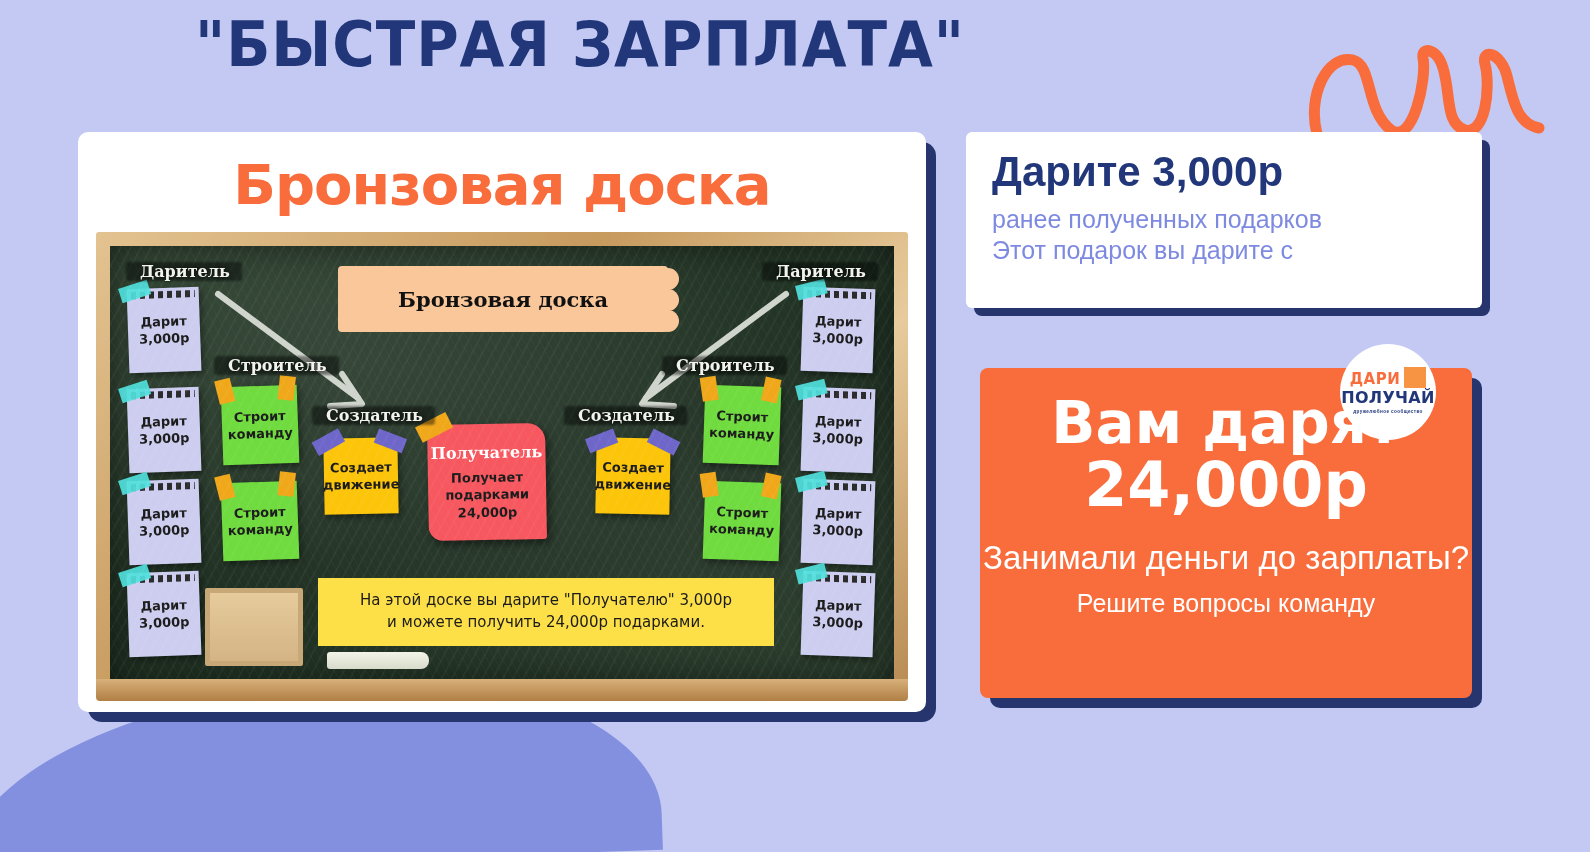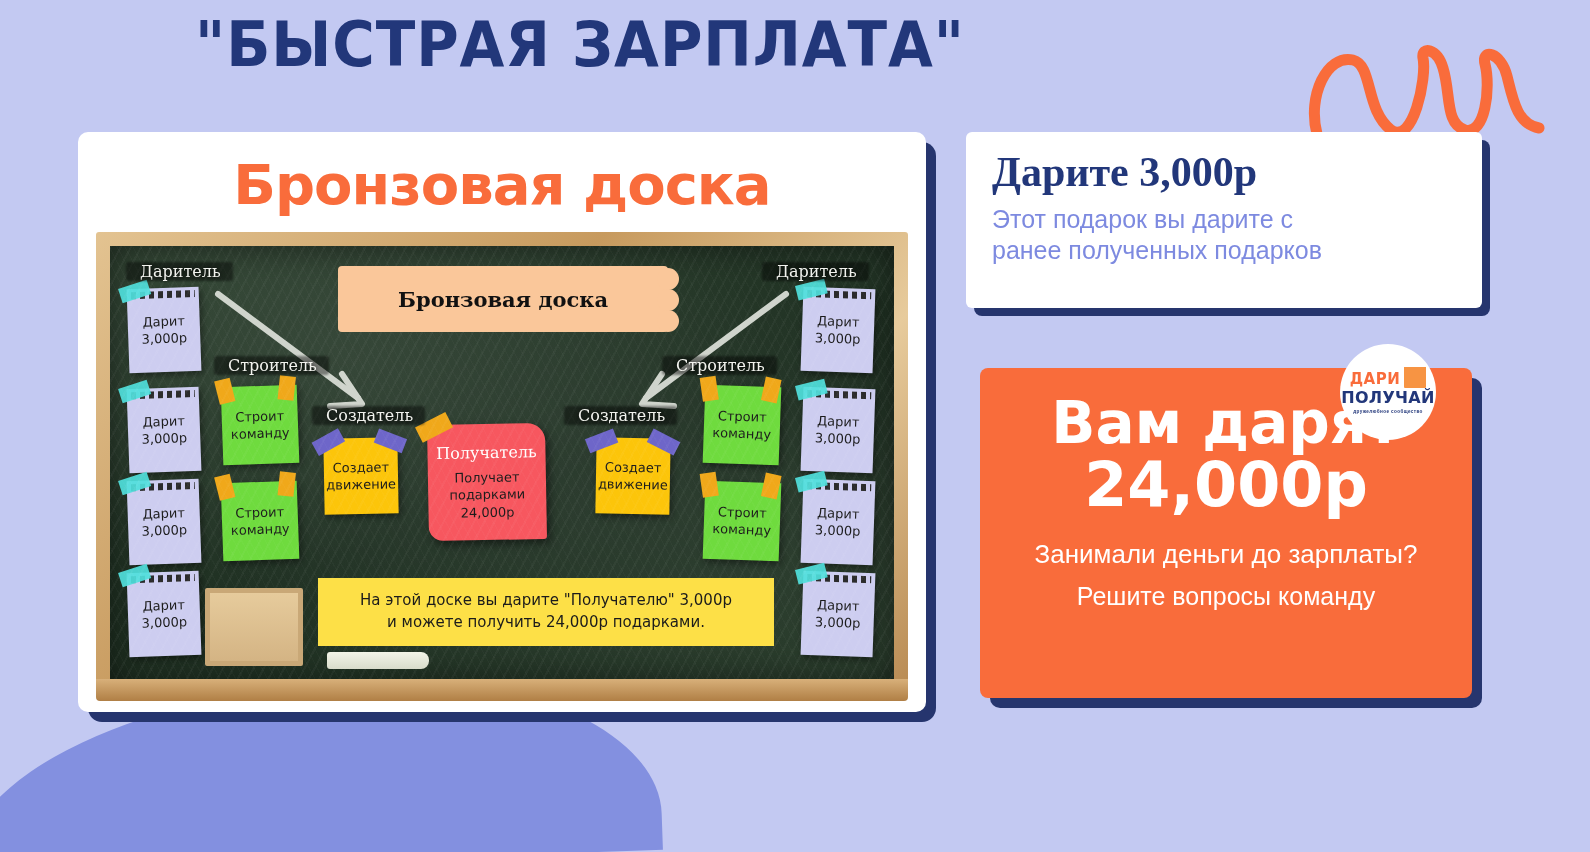--- a/index.html
+++ b/index.html
@@ -48,20 +48,21 @@
     border-radius:3px;padding:14px;box-sizing:border-box;
   }
   .chalk-inner{
     position:relative;width:100%;height:100%;
     background:
       radial-gradient(ellipse at 30% 25%,rgba(255,255,255,.07),transparent 55%),
       radial-gradient(ellipse at 72% 60%,rgba(255,255,255,.05),transparent 60%),
       linear-gradient(160deg,#2e4230,#1f3022 55%,#293c2b);
     box-shadow:inset 0 0 36px rgba(0,0,0,.55);
     overflow:hidden;
+    font-weight:bold;
   }
   .chalk-inner::after{
     content:"";position:absolute;inset:0;pointer-events:none;
     background:
       repeating-linear-gradient(118deg,rgba(255,255,255,.035) 0 2px,transparent 2px 9px),
       repeating-linear-gradient(62deg,rgba(255,255,255,.025) 0 1px,transparent 1px 7px);
   }
   .ledge{
     position:absolute;left:96px;top:679px;width:812px;height:22px;
     background:linear-gradient(180deg,#d8b07a,#b07f45);border-radius:0 0 4px 4px;
@@ -147,30 +148,30 @@
     background:#fde047;display:flex;flex-direction:column;
     align-items:center;justify-content:center;
     color:#1b1b1b;font-size:15px;line-height:1.45;
     font-family:"DejaVu Sans",sans-serif;text-align:center;
   }
 
   
   .rt-shadow{position:absolute;left:974px;top:140px;width:516px;height:176px;background:#26356e;border-radius:8px;}
   .rt-card{position:absolute;left:966px;top:132px;width:516px;height:176px;background:#fff;border-radius:6px;
     padding:18px 26px;box-sizing:border-box;}
-  .rt-title{color:#22377a;font-size:42px;font-weight:bold;font-family:Liberation Serif, serif;line-height:1.05;}
+  .rt-title{color:#22377a;font-size:42px;font-weight:bold;font-family:Liberation Sans, sans-serif;line-height:1.05;}
   .rt-sub{color:#7d8ae0;font-size:25px;line-height:1.22;margin-top:10px;}
 
   
   .ro-shadow{position:absolute;left:990px;top:378px;width:492px;height:330px;background:#26356e;border-radius:10px;}
   .ro-card{position:absolute;left:980px;top:368px;width:492px;height:330px;background:#f96c3b;border-radius:8px;
     display:flex;flex-direction:column;align-items:center;justify-content:flex-start;padding-top:26px;box-sizing:border-box;}
   .ro-head{color:#fff;font-size:58px;font-weight:bold;font-family:"DejaVu Sans",sans-serif;line-height:1.0;text-align:center;}
   .ro-amount{color:#fff;font-size:62px;font-weight:bold;font-family:"DejaVu Sans",sans-serif;line-height:1.05;}
-  .ro-q{color:#fff;font-size:26px;margin-top:22px;}
+  .ro-q{color:#fff;font-size:33px;margin-top:22px;}
   .ro-a{color:#fff;font-size:25px;margin-top:12px;}
 
   
   .logo{
     position:absolute;left:1340px;top:344px;width:96px;height:96px;border-radius:50%;
     background:#fff;display:flex;flex-direction:column;align-items:center;justify-content:center;
   }
   .logo-row{display:flex;align-items:center;gap:2px;}
   .logo-dari{color:#f96c3b;font-size:15px;font-weight:bold;font-family:"DejaVu Sans",sans-serif;letter-spacing:.5px;}
   .logo-poluchai{color:#22377a;font-size:16px;font-weight:bold;font-family:"DejaVu Sans",sans-serif;letter-spacing:.3px;}
@@ -326,22 +327,22 @@
 
   <div class="caption">
     <span>На этой доске вы дарите "Получателю" 3,000р</span>
     <span>и можете получить 24,000р подарками.</span>
   </div>
 
   <div class="rt-shadow"></div>
   <div class="rt-card">
     <div class="rt-title">Дарите 3,000р</div>
     <div class="rt-sub">
+      <div>ранее полученных подарков</div>
       <div>Этот подарок вы дарите с</div>
-      <div>ранее полученных подарков</div>
     </div>
   </div>
 
   <div class="ro-shadow"></div>
   <div class="ro-card">
     <div class="ro-head">Вам дарят</div>
     <div class="ro-amount">24,000р</div>
     <div class="ro-q">Занимали деньги до зарплаты?</div>
     <div class="ro-a">Решите вопросы команду</div>
   </div>

